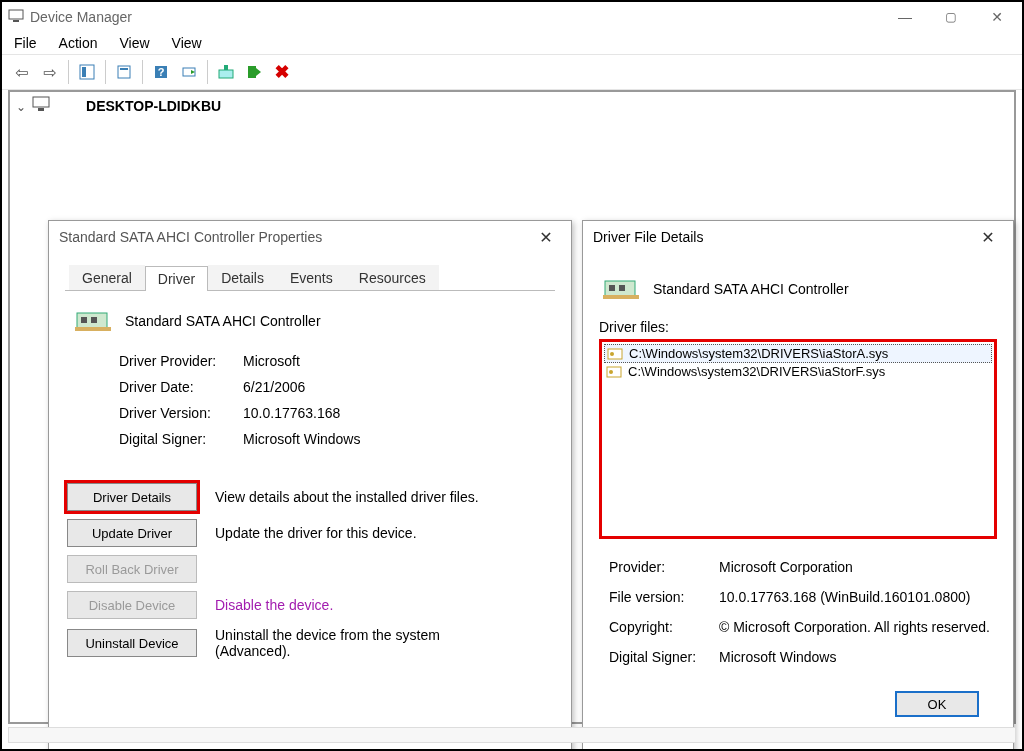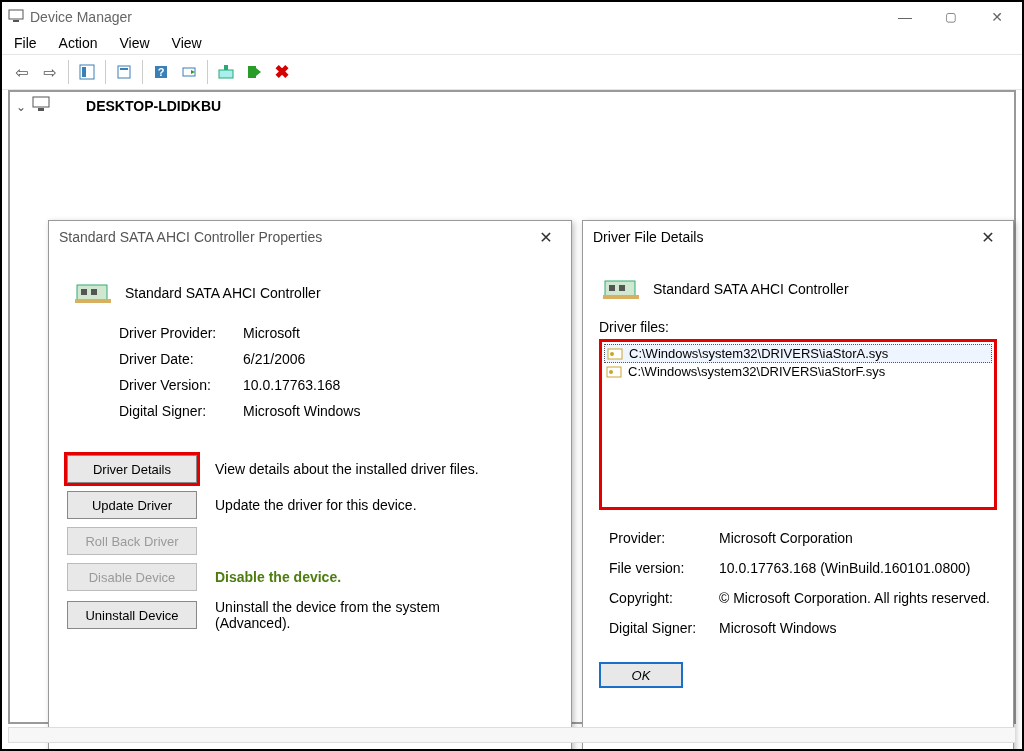--- a/index.html
+++ b/index.html
@@ -59,40 +59,40 @@
 
   .info-grid { margin-left: 54px; font-size:14px; }
   .info-row { display:flex; margin-bottom: 10px; }
   .info-row .k { width:124px; }
   .info-row .v { }
 
   .action-row { display:flex; align-items:center; gap:18px; margin: 8px 2px; }
   .action-row .desc { font-size:14px; max-width: 300px; }
   .btn { width: 130px; height: 28px; border:1px solid #888; background:#e8e8e8; font-size:13px; display:flex; align-items:center; justify-content:center; }
   .btn.disabled { color:#9a9a9a; border-color:#bbb; }
-  .desc.disabled { color:#4d7c0f;font-weight:bold; }
+  .desc.disabled { color:#a21caf; }
 
   .highlight-red { outline: 3px solid #e40000; outline-offset: 0; }
 
   
   .dlg-details { left: 572px; top: 128px; width: 432px; height: 572px; }
   .dlg-details .dlg-title { color:#000; }
   .details-device-header { display:flex; align-items:center; gap:14px; margin: 12px 4px 16px 4px; }
   .list-label { font-size:14px; margin: 2px 0 4px 0; }
-  .file-list { border:1px solid #888; height: 171px; position:relative; padding: 2px; }
+  .file-list { border:1px solid #888; height: 200px; position:relative; padding: 2px; }
   .file-list.red-border { border: 3px solid #e40000; }
   .file-item { display:flex; align-items:center; gap:6px; font-size:13px; padding: 1px 2px; }
   .file-item.selected { border:1px dotted #555; background: #eef5ff; }
   .file-icon { width:16px; height:14px; display:inline-block;}
 
   .provider-grid { margin-top: 20px; margin-left: 10px; font-size:14px; }
   .provider-row { display:flex; margin-bottom: 14px; }
   .provider-row .k { width: 110px; }
   .ok-btn { width:84px; height:26px; border:2px solid #1a6fc9; background:#e8e8e8; display:flex; align-items:center; justify-content:center; font-size:13px;}
-  .ok-btn-wrap { display:flex; margin-top: 26px; margin-right: 18px; font-style: italic;}
+  .ok-btn-wrap { display:flex; justify-content:flex-end; margin-top: 26px; margin-right: 18px;}
 
   
   .svg-small svg { width:16px; height:16px; }
   .computer-icon svg { width:18px; height:16px; }
   .app-icon svg { width:16px; height:16px; }
 
 </style>
 </head>
 <body>
 
@@ -177,20 +177,27 @@
       </span>
       <span class="label">DESKTOP-LDIDKBU</span>
     </div>
 
     <div class="dialog dlg-properties">
       <div class="dlg-title">
         <span>Standard SATA AHCI Controller Properties</span>
         <span class="dlg-close"></span>
       </div>
       <div class="dlg-body">
+        <div class="tabstrip">
+          <div class="tab">General</div>
+          <div class="tab active">Driver</div>
+          <div class="tab">Details</div>
+          <div class="tab">Events</div>
+          <div class="tab">Resources</div>
+        </div>
 
         <div class="device-header">
           <span class="hw-icon">
             <svg viewBox="0 0 36 28">
                 <rect x="2" y="6" width="30" height="16" fill="#cfe8cf" stroke="#3a7"></rect>
                 <rect x="6" y="10" width="6" height="6" fill="#555"></rect>
                 <rect x="16" y="10" width="6" height="6" fill="#555"></rect>
                 <rect x="0" y="20" width="36" height="4" fill="#d8b060"></rect>
               </svg>
           </span>

